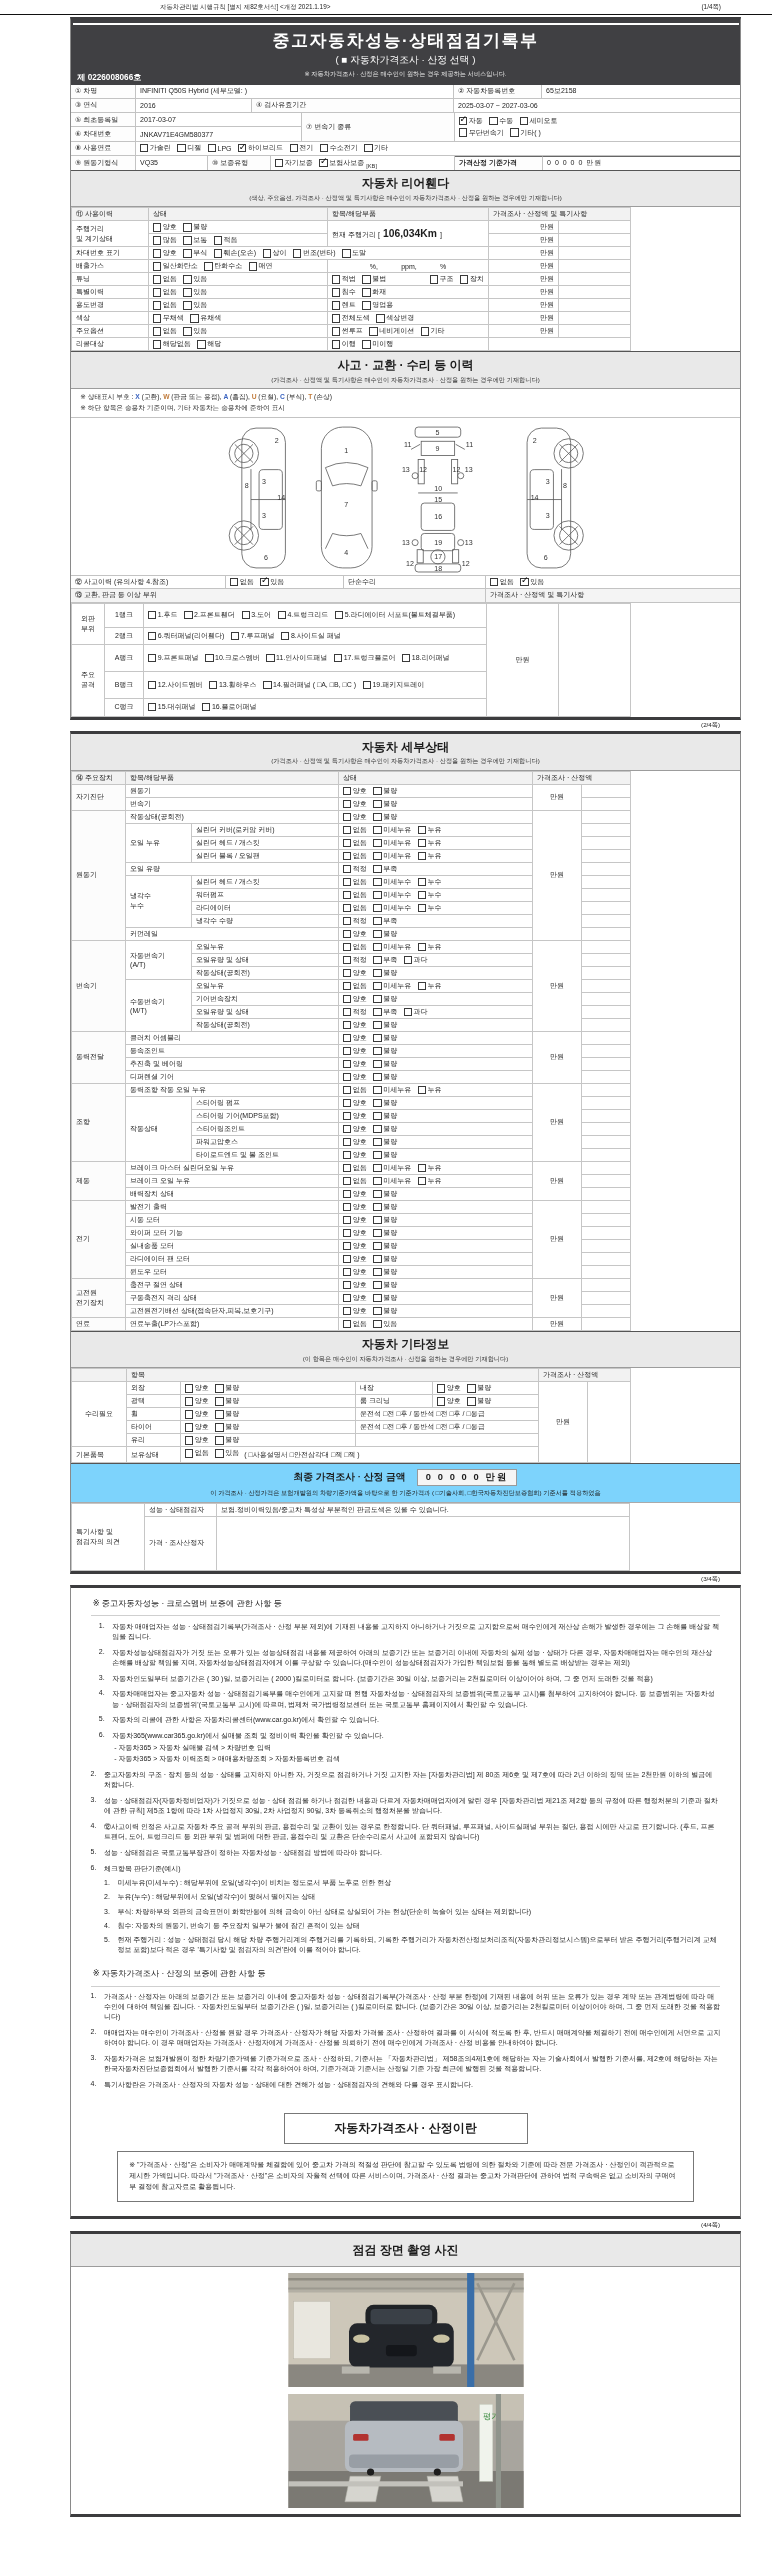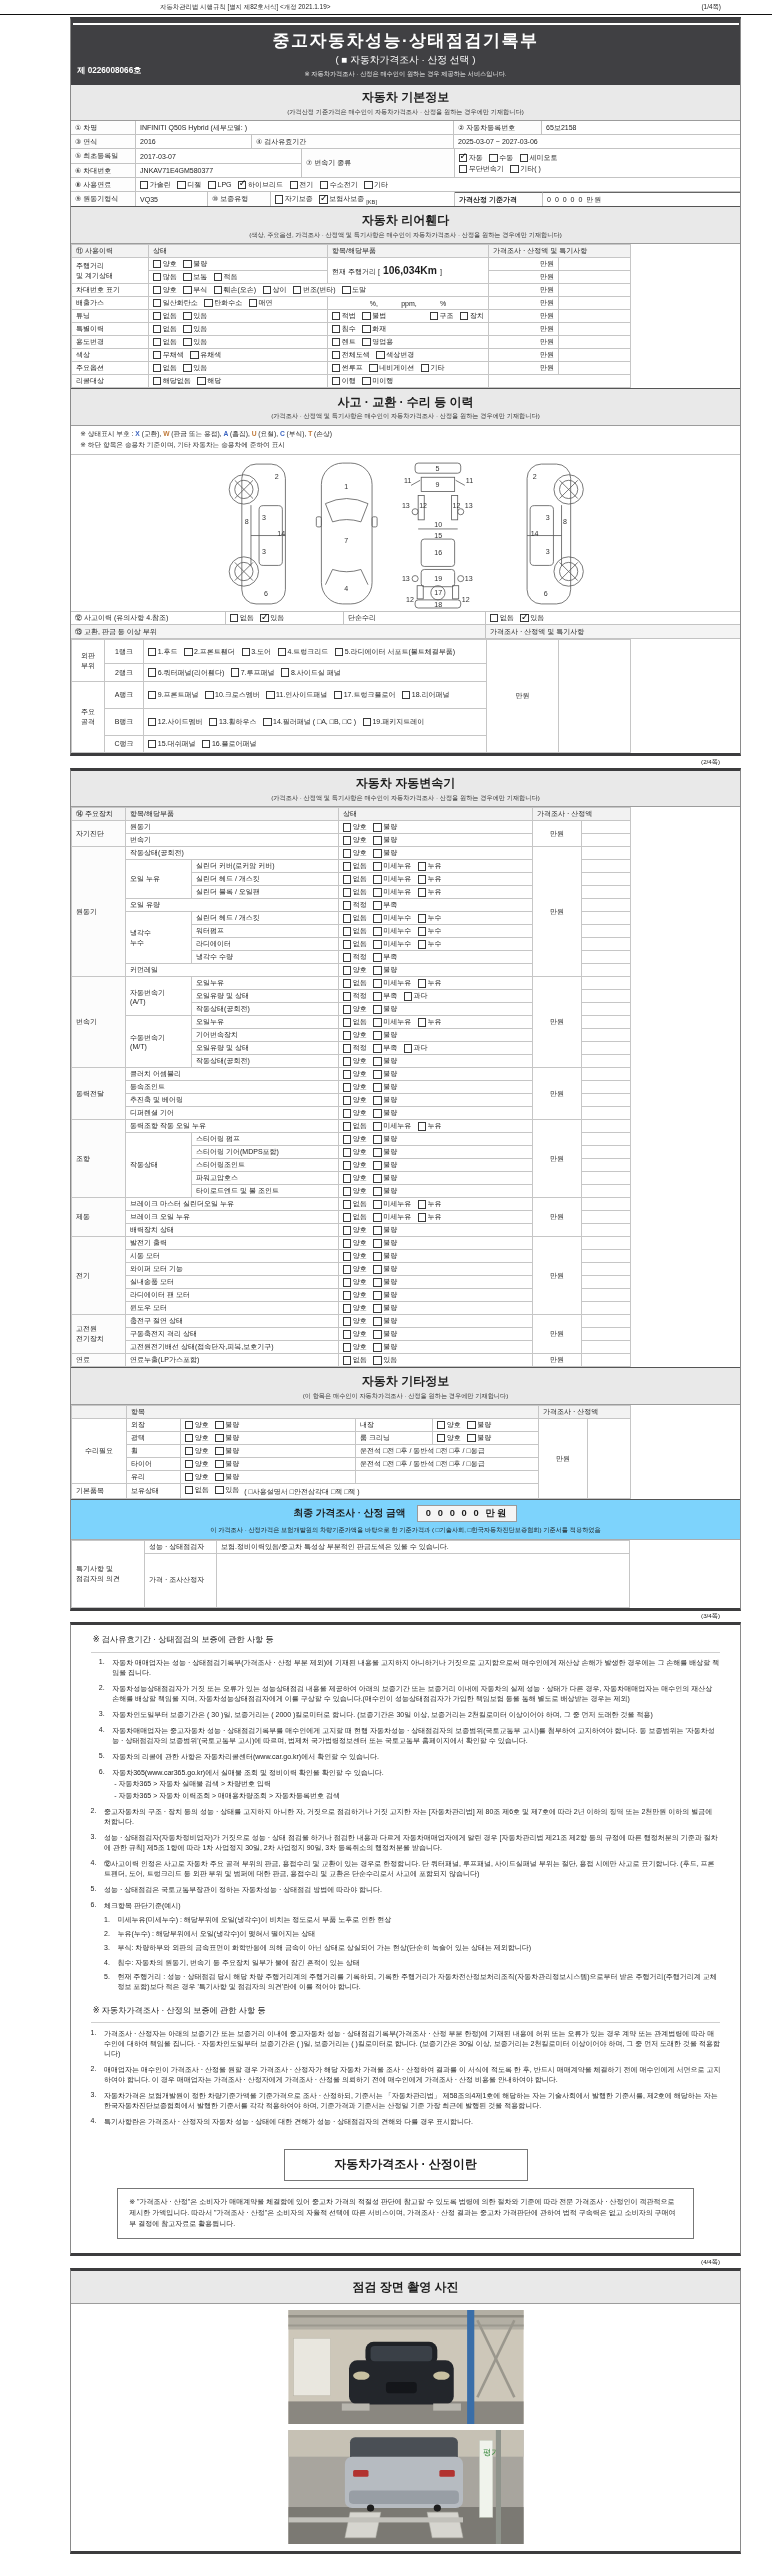--- a/index.html
+++ b/index.html
@@ -10,21 +10,21 @@
   .toprule{width:773px;height:1.5px;background:#111;margin-top:1.5px}
   .pgmark{width:590px;margin-left:130px;text-align:right;font-size:6.2px;color:#222;padding:1.5px 0 1px}
   .page{width:671px;margin-left:70px;background:#fff;border-left:0.5px solid #8a8a8a;border-right:0.5px solid #8a8a8a;
         border-top:3.1px solid #3c3c3e;border-bottom:3.1px solid #3c3c3e;box-sizing:border-box}
   
   .dochead{background:#404043;color:#fff;position:relative;padding:1px 0 6.2px;text-align:center}
   .stripe{height:2.6px;background:#fff;margin:1.5px 1.5px 4.1px}
   .dh-title{font-size:17px;font-weight:bold;letter-spacing:1.5px}
   .dh-sub{font-size:9.8px;margin-top:2.1px}
   .dh-note{font-size:6.2px;margin-top:2.1px;color:#e8e8e8}
-  .dh-docno{position:absolute;left:6.2px;bottom:9px;font-size:8.2px;font-weight:bold}
+  .dh-docno{position:absolute;left:6.2px;bottom:2px;font-size:8.2px;font-weight:bold}
   
   .secband{background:#e9e9e9;text-align:center;padding:4.6px 0 3.6px;border-bottom:0.5px solid #9c9c9c}
   .sb-title{font-size:12px;font-weight:bold}
   .sb-sub{font-size:6.2px;margin-top:1.5px;color:#333}
   .band-top{border-top:1.5px solid #555}
   
   .frow{display:flex;border-bottom:0.5px solid #c3c3c3;min-height:14px;align-items:stretch;box-sizing:border-box}
   .cell{border-right:0.5px solid #c3c3c3;padding:1px 4.1px;display:flex;align-items:center;
         font-size:7px;box-sizing:border-box}
   .cell.last{border-right:none}
@@ -86,24 +86,20 @@
 <div class="page" style="margin-top:2.1px">
 
   <div class="dochead">
     <div class="stripe"></div>
     <div class="dh-title">중고자동차성능·상태점검기록부</div>
     <div class="dh-sub">( ■ 자동차가격조사 · 산정 선택 )</div>
     <div class="dh-note">※ 자동차가격조사 · 산정은 매수인이 원하는 경우 제공하는 서비스입니다.</div>
     <div class="dh-docno">제 0226008066호</div>
   </div>
 
-  <div class="secband">
-    <div class="sb-title">자동차 기본정보</div>
-    <div class="sb-sub">(가격산정 기준가격은 매수인이 자동차가격조사 · 산정을 원하는 경우에만 기재합니다)</div>
-  </div>
 
   <div>
     <div class="frow">
       <div class="cell lab" style="width:65px">① 차명</div>
       <div class="cell" style="width:318px">INFINITI Q50S Hybrid (세부모델: )</div>
       <div class="cell lab" style="width:88px">② 자동차등록번호</div>
       <div class="cell last" style="flex:1">65보2158</div>
     </div>
     <div class="frow">
       <div class="cell lab" style="width:65px">③ 연식</div>
@@ -782,21 +778,21 @@
     </tr>
   </tbody>
     </table>
 </div>
 
 <div class="pgmark">(2/4쪽)</div>
 
 <div class="page">
 
   <div class="secband">
-    <div class="sb-title">자동차 자동변속기</div>
+    <div class="sb-title">자동차 세부상태</div>
     <div class="sb-sub">(가격조사 · 산정액 및 특기사항은 매수인이 자동차가격조사 · 산정을 원하는 경우에만 기재합니다)</div>
   </div>
 
   <table>
     <colgroup>
         <col style="width:54px">
         <col style="width:66px">
         <col style="width:147px">
         <col style="width:194px">
         <col style="width:49px">
@@ -1736,21 +1732,21 @@
       <td></td>
     </tr>
   </tbody>
     </table>
 </div>
 
 <div class="pgmark">(3/4쪽)</div>
 
 <div class="page">
   <div class="notice">
-    <div class="nhead">※ 검사유효기간 · 상태점검의 보증에 관한 사항 등</div>
+    <div class="nhead">※ 중고자동차성능 · 크로스멤버 보증에 관한 사항 등</div>
     <div class="indent1">
         <div class="nitem">
           <span class="n">1.</span>
           <div class="t">자동차 매매업자는 성능 · 상태점검기록부(가격조사 · 산정 부분 제외)에 기재된 내용을 고지하지 아니하거나 거짓으로 고지함으로써 매수인에게 재산상 손해가 발생한 경우에는 그 손해를 배상할 책임을 집니다.</div>
         </div>
         <div class="nitem">
           <span class="n">2.</span>
           <div class="t">자동차성능상태점검자가 거짓 또는 오류가 있는 성능상태점검 내용을 제공하여 아래의 보증기간 또는 보증거리 이내에 자동차의 실제 성능 · 상태가 다른 경우, 자동차매매업자는 매수인의 재산상 손해를 배상할 책임을 지며, 자동차성능상태점검자에게 이를 구상할 수 있습니다.(매수인이 성능상태점검자가 가입한 책임보험 등을 통해 별도로 배상받는 경우는 제외)</div>
         </div>
         <div class="nitem">

